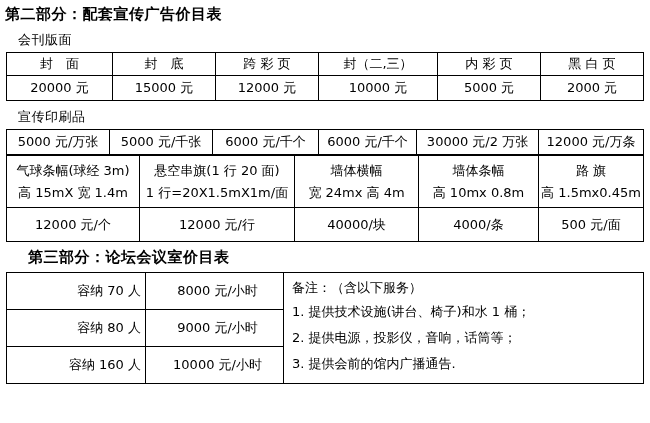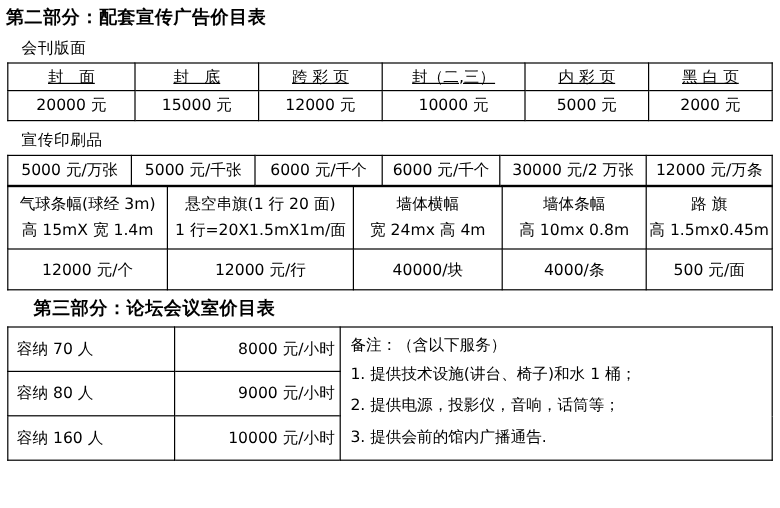--- a/index.html
+++ b/index.html
@@ -34,38 +34,38 @@
   }
   table.grid td {
     border: 1.5px solid #000000;
     font-size: 13px;
     text-align: center;
     vertical-align: middle;
     padding: 2px 2px;
     overflow: hidden;
     white-space: nowrap;
   }
-  .row-h td { height: 19px; text-decoration: underline; }
+  .row-h td { height: 19px; }
   .row-v td { height: 25px; }
 
   
   table.venue td.hdr { height: 52px; line-height: 1.65; }
   table.venue td.val { height: 34px; }
   .hline { display: block; }
 
   
   table.forum { border-collapse: collapse; table-layout: fixed; width: 638px; margin-left: 2px; }
   table.forum td {
     border: 1.5px solid #000000;
     font-size: 13px;
     vertical-align: middle;
     padding: 2px 4px;
   }
-  table.forum td.cap   { width: 139px; height: 33px; text-align: left; padding-left: 7px; }
-  table.forum td.price { width: 138px; text-align: right; padding-left: 10px; }
+  table.forum td.cap   { width: 139px; height: 33px; text-align: right; padding-left: 7px; }
+  table.forum td.price { width: 138px; text-align: center; padding-left: 10px; }
   table.forum td.notes { text-align: left; vertical-align: top; padding: 4px 6px 2px 8px; }
   .notes-title { font-size: 13px; margin: 2px 0 6px 0; }
   .note-item   { font-size: 13px; margin: 0 0 8px 0; white-space: nowrap; }
 </style>
 </head>
 <body>
 
 <div class="doc">
 
   <div class="part-title">第二部分：配套宣传广告价目表</div>

